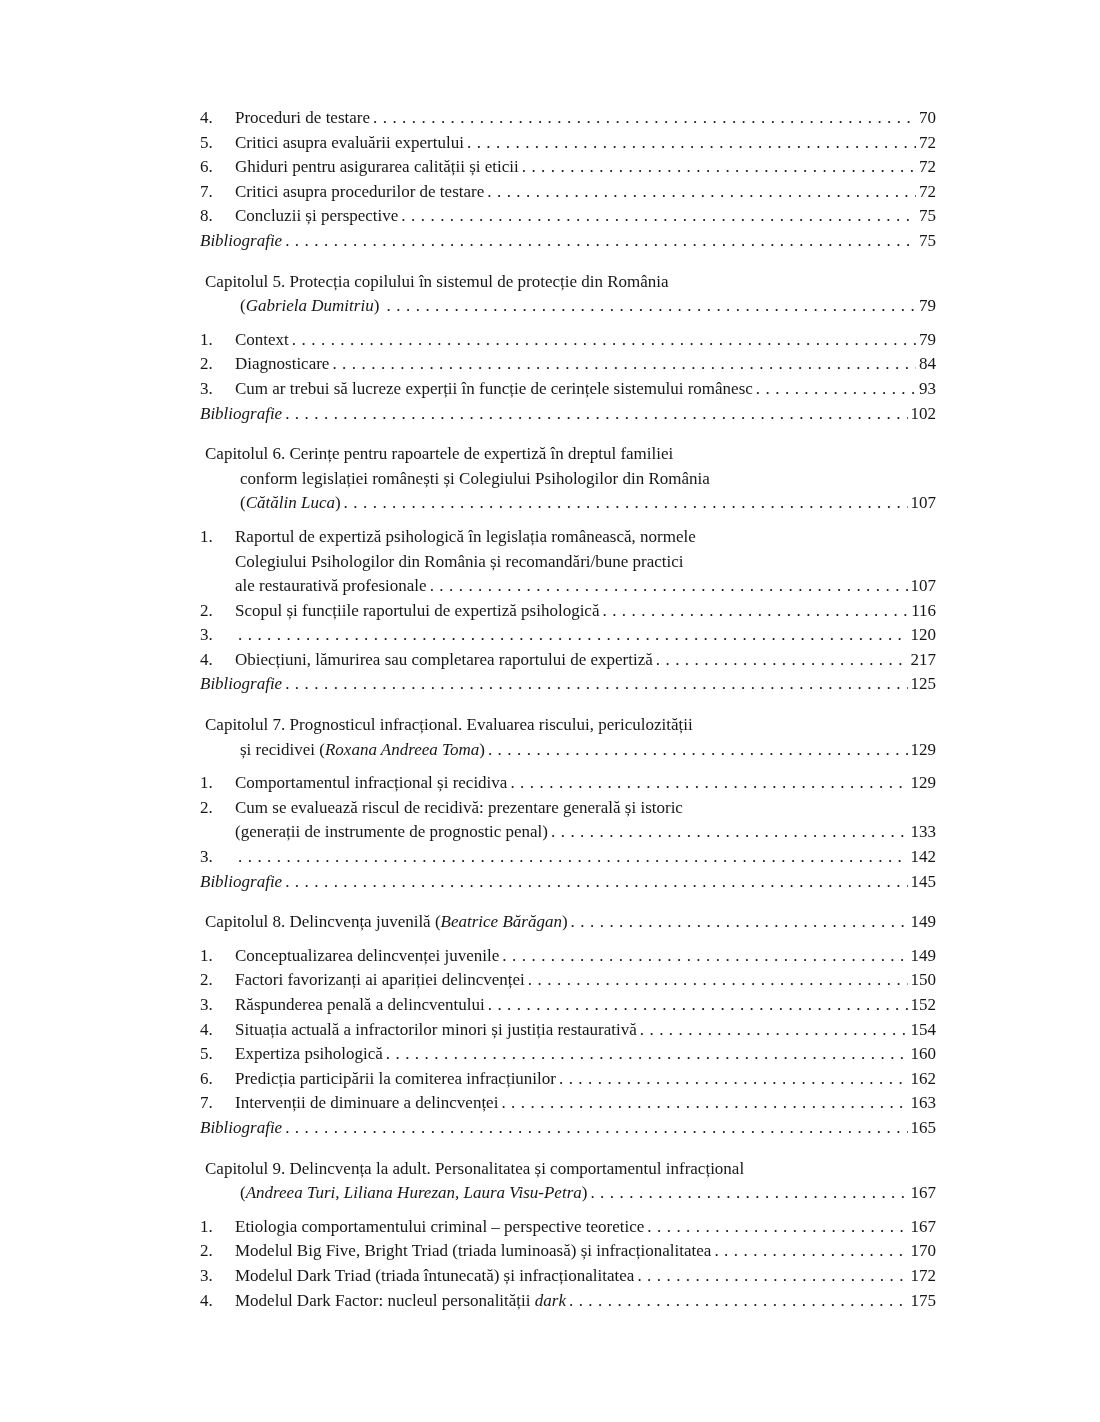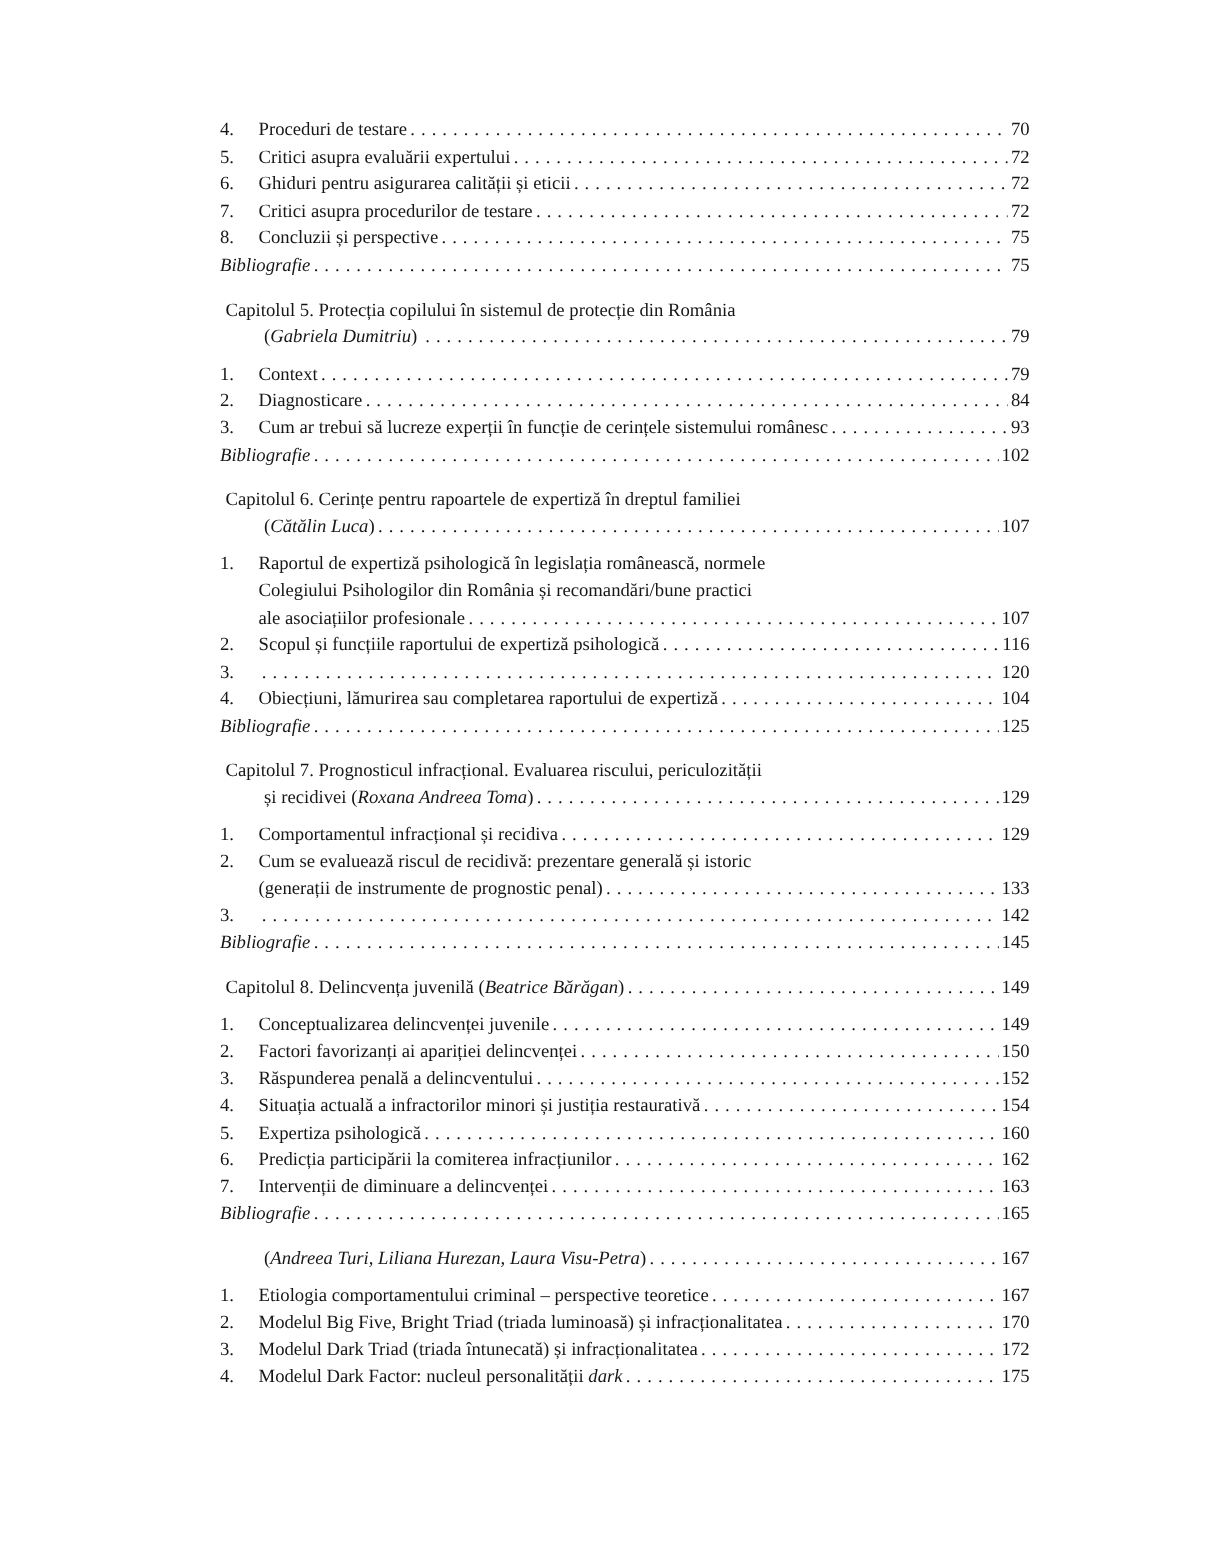--- a/index.html
+++ b/index.html
@@ -137,37 +137,40 @@
           <span class="text"><span class="it">Bibliografie</span></span>
           <span class="leader"></span>
           <span class="pagenum">102</span>
         </div>
       </div>
       <div class="block chapter">
         <div class="row">
           <span class="text"><span>Capitolul 6. Cerințe pentru rapoartele de expertiză în dreptul familiei</span></span>
         </div>
         <div class="row cont">
+          <span class="text"><span>conform legislației românești și Colegiului Psihologilor din România</span></span>
+        </div>
+        <div class="row cont">
           <span class="text"><span>(</span><span class="it">Cătălin Luca</span><span>)</span></span>
           <span class="leader"></span>
           <span class="pagenum">107</span>
         </div>
       </div>
       <div class="block item">
         <div class="row">
           <span class="num">1.</span>
           <span class="text"><span>Raportul de expertiză psihologică în legislația românească, normele</span></span>
         </div>
         <div class="row cont">
           <span class="num"></span>
           <span class="text"><span>Colegiului Psihologilor din România și recomandări/bune practici</span></span>
         </div>
         <div class="row cont">
           <span class="num"></span>
-          <span class="text"><span>ale asociațiilor profesionale</span></span>
+          <span class="text"><span>ale restaurativă profesionale</span></span>
           <span class="leader"></span>
           <span class="pagenum">107</span>
         </div>
       </div>
       <div class="block item">
         <div class="row">
           <span class="num">2.</span>
           <span class="text"><span>Scopul și funcțiile raportului de expertiză psihologică</span></span>
           <span class="leader"></span>
           <span class="pagenum">116</span>
@@ -178,21 +181,21 @@
           <span class="num">3.</span>
           <span class="leader"></span>
           <span class="pagenum">120</span>
         </div>
       </div>
       <div class="block item">
         <div class="row">
           <span class="num">4.</span>
           <span class="text"><span>Obiecțiuni, lămurirea sau completarea raportului de expertiză</span></span>
           <span class="leader"></span>
-          <span class="pagenum">104</span>
+          <span class="pagenum">217</span>
         </div>
       </div>
       <div class="block biblio">
         <div class="row">
           <span class="text"><span class="it">Bibliografie</span></span>
           <span class="leader"></span>
           <span class="pagenum">125</span>
         </div>
       </div>
       <div class="block chapter">
@@ -303,20 +306,23 @@
         </div>
       </div>
       <div class="block biblio">
         <div class="row">
           <span class="text"><span class="it">Bibliografie</span></span>
           <span class="leader"></span>
           <span class="pagenum">165</span>
         </div>
       </div>
       <div class="block chapter">
+        <div class="row">
+          <span class="text"><span>Capitolul 9. Delincvența la adult. Personalitatea și comportamentul infracțional</span></span>
+        </div>
         <div class="row cont">
           <span class="text"><span>(</span><span class="it">Andreea Turi, Liliana Hurezan, Laura Visu-Petra</span><span>)</span></span>
           <span class="leader"></span>
           <span class="pagenum">167</span>
         </div>
       </div>
       <div class="block item">
         <div class="row">
           <span class="num">1.</span>
           <span class="text"><span>Etiologia comportamentului criminal – perspective teoretice</span></span>

